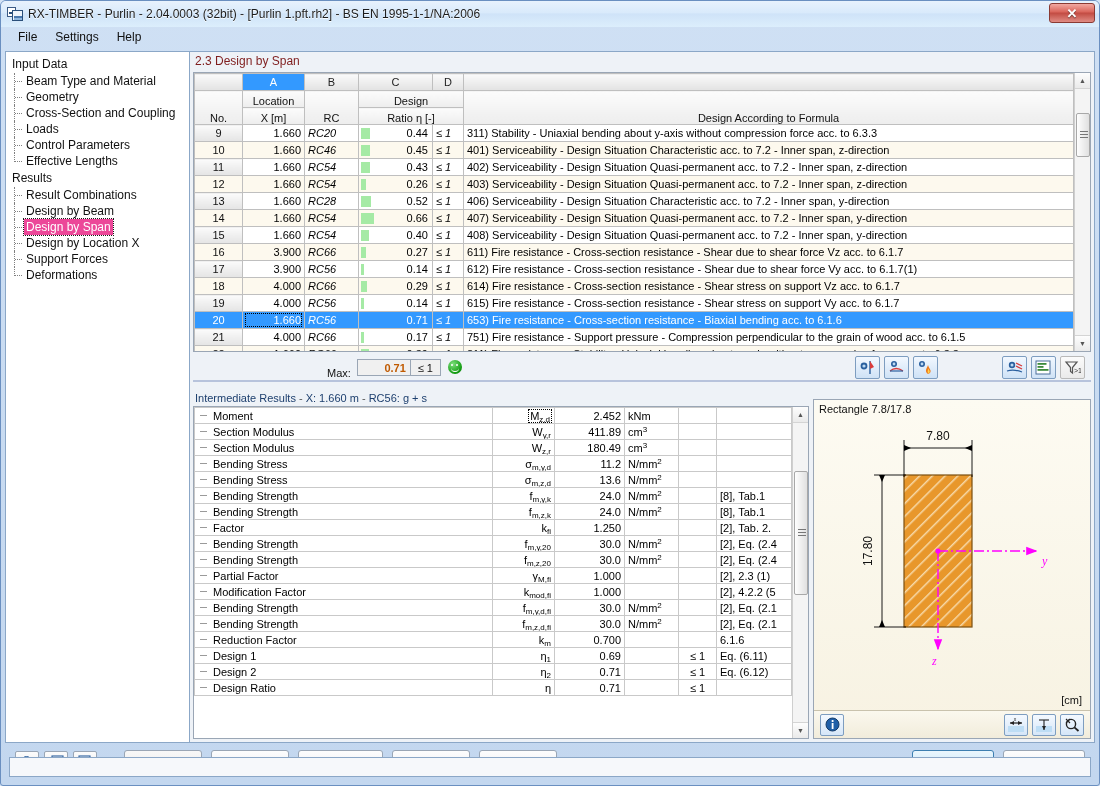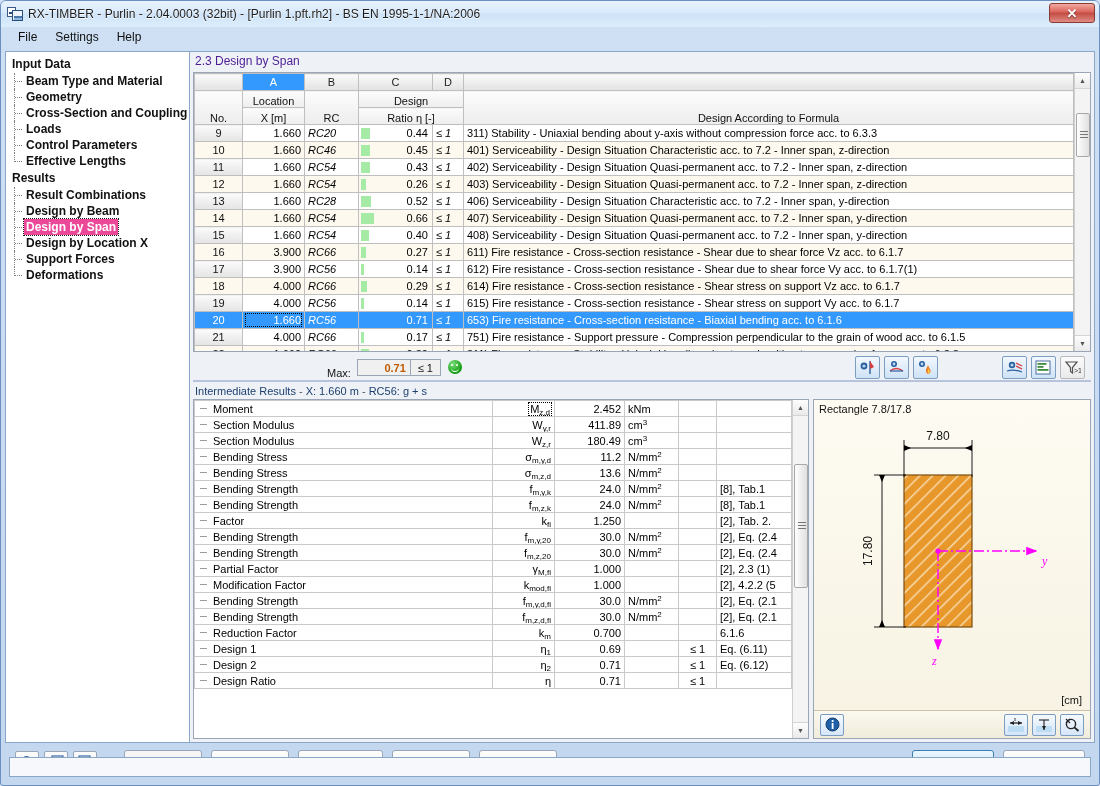--- a/index.html
+++ b/index.html
@@ -80,21 +80,20 @@
   .main-row { display: flex; flex: 1 1 auto; min-height: 0; }
 
   
   .sidebar {
     width: 184px; flex: 0 0 184px;
     background: #fff;
     border: 1px solid #8ba7c7;
     border-right: none;
     padding: 3px 0 12px 4px;
     overflow: hidden;
-    font-weight: bold;
   }
   .tree-root { font-size: 12px; color: #111; line-height: 16px; padding: 1px 0 1px 2px; }
   .tree-item {
     font-size: 12px; color: #111; line-height: 16px;
     padding-left: 14px; position: relative; white-space: nowrap;
   }
   .tree-item .dash {
     position: absolute; left: 4px; top: 0; width: 9px; height: 16px;
     border-left: 1px dotted #808080;
   }
@@ -110,21 +109,21 @@
   
   .content {
     flex: 1 1 auto; min-width: 0;
     border: 1px solid #8ba7c7;
     background: #eef2f7;
     display: flex; flex-direction: column;
     overflow: hidden;
   }
   .section-title {
     height: 18px; line-height: 18px;
-    font-size: 12px; color: #4c1d95;
+    font-size: 12px; color: #7f1d1d;
     padding-left: 5px;
     background: #eef2f7;
   }
 
   
   .table-wrap {
     margin: 2px 3px 0 3px;
     border: 1px solid #9aa6b5;
     background: #fff;
     display: flex; flex-direction: column;
@@ -214,21 +213,21 @@
   .tbbtn.flat { border-color:#b9b9b9; background: linear-gradient(to bottom,#fbfbfb,#eaeaea); }
   .tbgap { width: 56px; }
 
   
   .lower { display:flex; flex: 1 1 auto; min-height: 0; padding: 0 3px 3px 3px; gap: 4px; }
   .interm {
     flex: 1 1 auto; min-width:0;
     display:flex; flex-direction: column;
   }
   .interm-title {
-    font-size: 11px; color:#1d3f6e; padding: 3px 0 2px 2px; white-space:nowrap;
+    font-size: 11px; color:#1d3f6e; padding: 10px 0 2px 2px; white-space:nowrap;
   }
   .interm-title .sep { color:#555; }
   .interm-box {
     flex:1 1 auto; min-height:0;
     border:1px solid #9aa6b5; background:#fff;
     display:flex; overflow:hidden;
   }
   table.itable { border-collapse: collapse; table-layout: fixed; width:100%; font-size:11px; }
   table.itable td { border:1px solid #c9c9c9; height:16px; padding:0 3px; white-space:nowrap; overflow:hidden; }
   table.itable td.desc { padding-left: 18px; position:relative; }

